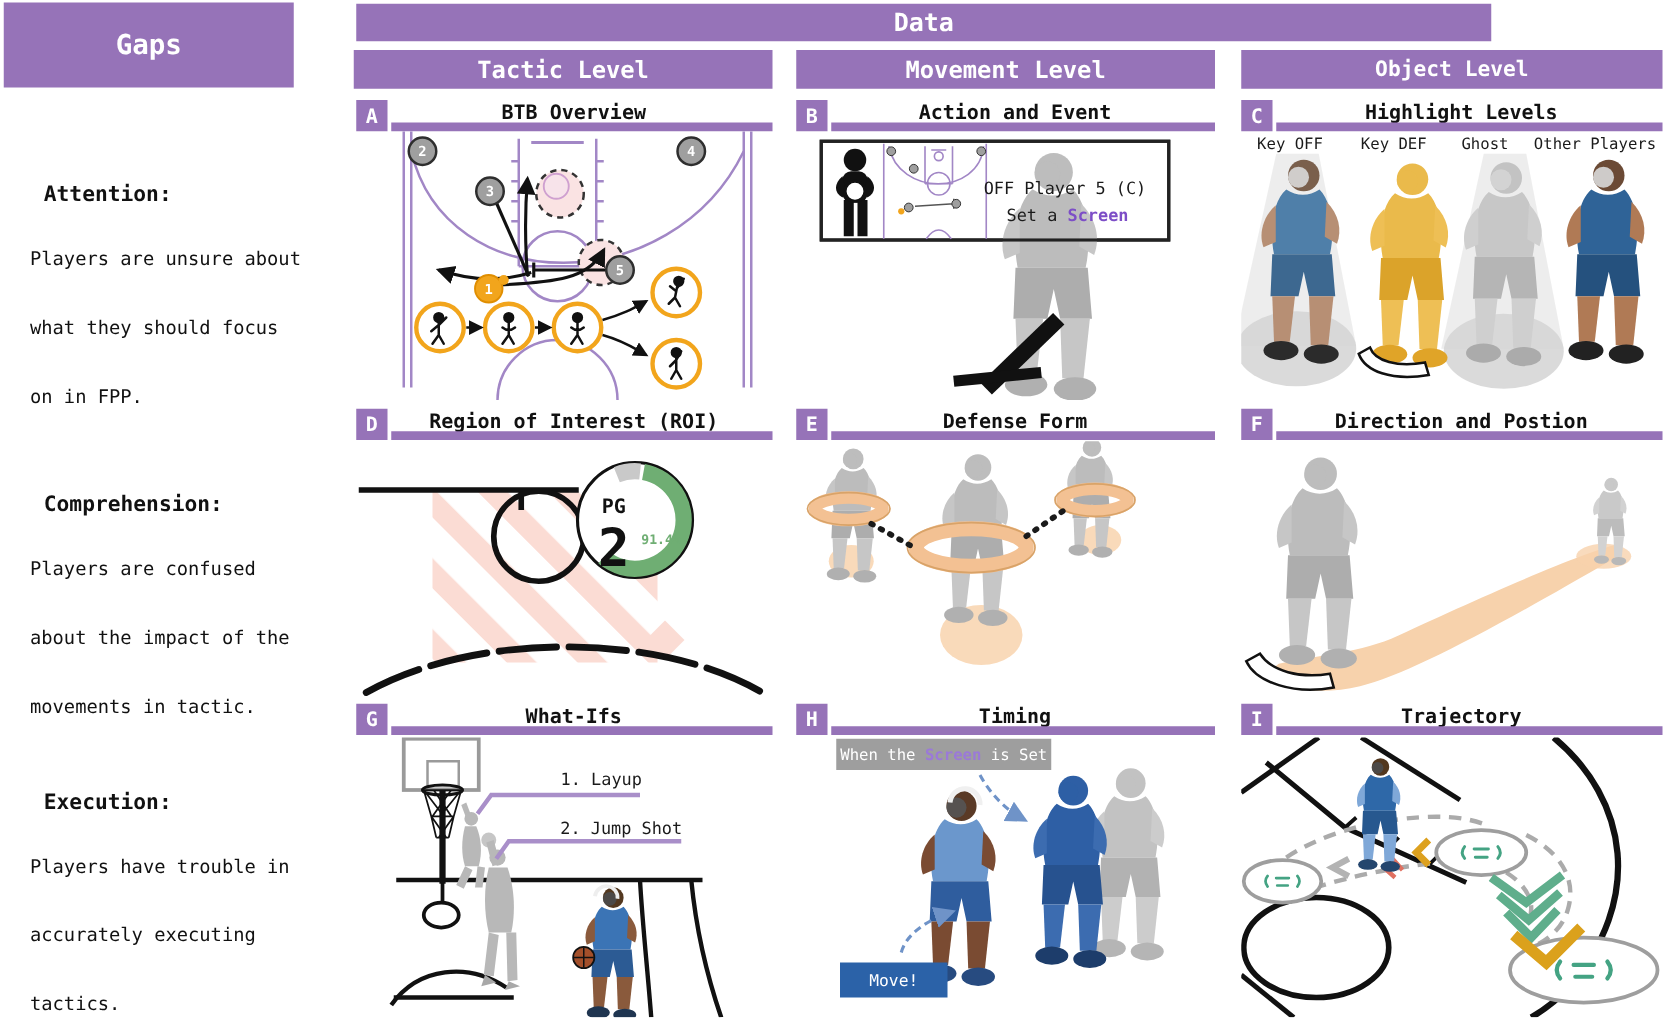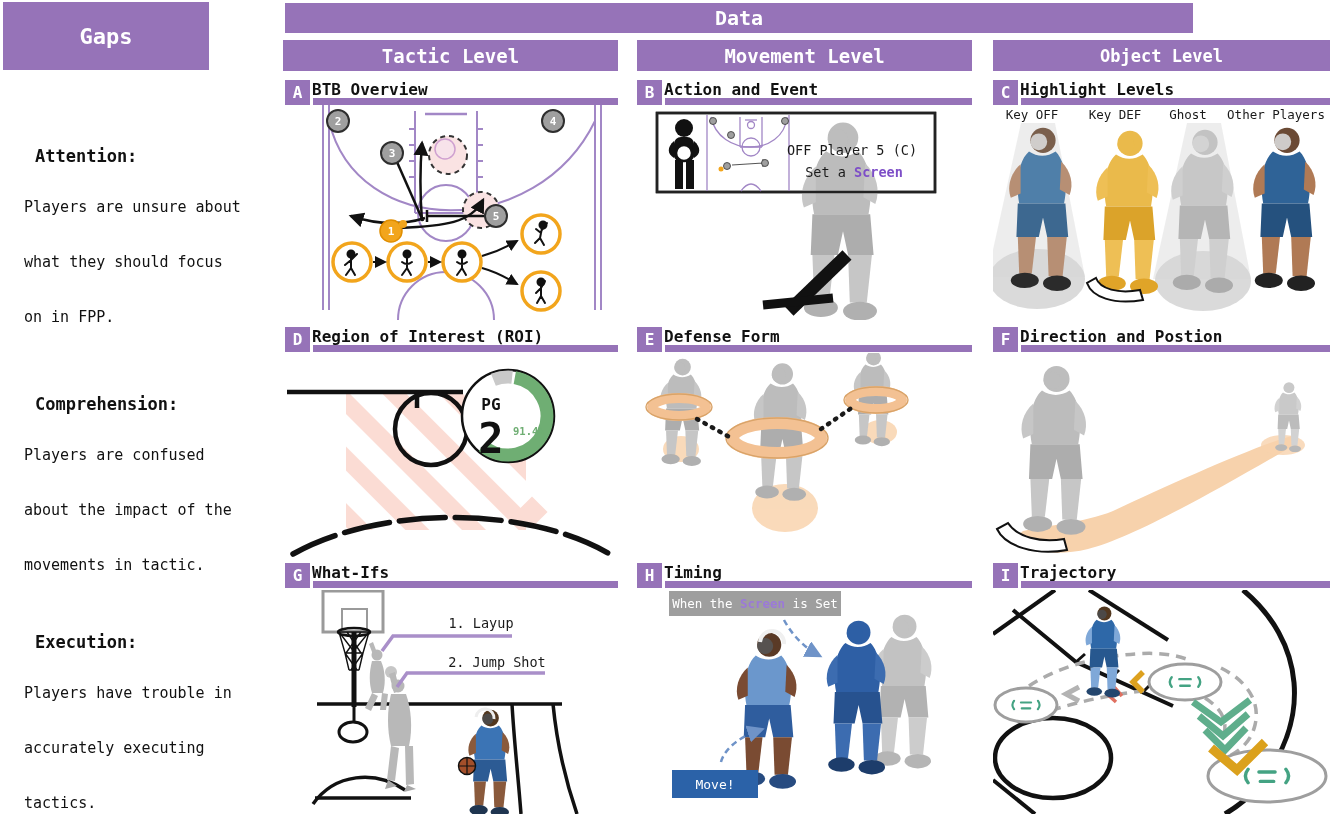--- a/index.html
+++ b/index.html
@@ -7,21 +7,21 @@
          font-family:"DejaVu Sans Mono",monospace;color:#111;}
   .banner{position:absolute;background:#9673b8;color:#fff;font-weight:bold;
           display:flex;align-items:center;justify-content:center;}
   .gap-block{position:absolute;left:24px;width:258px;}
   .gap-title{font-weight:bold;font-size:17px;margin:0 0 8px 11px;}
   .gap-line{font-size:15px;line-height:27px;white-space:nowrap;margin-top:28px;}
   .panel{position:absolute;}
   .pletter{position:absolute;left:0;top:0;width:25px;height:25px;background:#9673b8;
            color:#fff;font-weight:bold;font-size:16px;display:flex;align-items:center;
            justify-content:center;}
-  .ptitle{position:absolute;left:27px;right:12px;top:0;height:19px;
+  .ptitle{position:absolute;left:27px;right:12px;top:0;height:19px;text-align:center;
           font-weight:bold;font-size:16px;line-height:19px;color:#111;white-space:nowrap;}
   .pbar{position:absolute;left:28px;right:0;top:18px;height:7px;background:#9673b8;}
   .pill{position:absolute;left:0;}
   svg text{font-family:"DejaVu Sans Mono",monospace;}
 </style>
 </head>
 <body>
 
 <div class="stage">
 
@@ -35,21 +35,21 @@
         <path d="M43 26 C50 33 52 42 49 50 L42 46 Z" fill="var(--s,#b5b5b5)"></path>
         <path d="M12 56 L46 56 L48 80 L33 80 L30 66 L27 80 L11 80 Z" fill="var(--p,#8a8a8a)"></path>
         <path d="M12 80 L25 80 L22 106 L13 106 Z" fill="var(--s,#b5b5b5)"></path>
         <path d="M33 80 L47 80 L44 108 L34 108 Z" fill="var(--s,#b5b5b5)"></path>
         <ellipse cx="17" cy="111" rx="10" ry="5.5" fill="var(--h,#444)"></ellipse>
         <ellipse cx="40" cy="113" rx="10" ry="5.5" fill="var(--h,#444)"></ellipse>
       </g>
     </defs>
   </svg>
 
-  <div class="banner" style="left:3px;top:2px;width:206px;height:68px;font-size:22px">
+  <div class="banner" style="left:3px;top:2px;width:232px;height:68px;font-size:22px">
     <span>Gaps</span>
   </div>
   <div class="banner" style="left:285px;top:3px;width:908px;height:30px;font-size:20px">
     <span>Data</span>
   </div>
   <div class="banner" style="left:283px;top:40px;width:335px;height:31px;font-size:19px">
     <span>Tactic Level</span>
   </div>
   <div class="banner" style="left:637px;top:40px;width:335px;height:31px;font-size:19px">
     <span>Movement Level</span>

